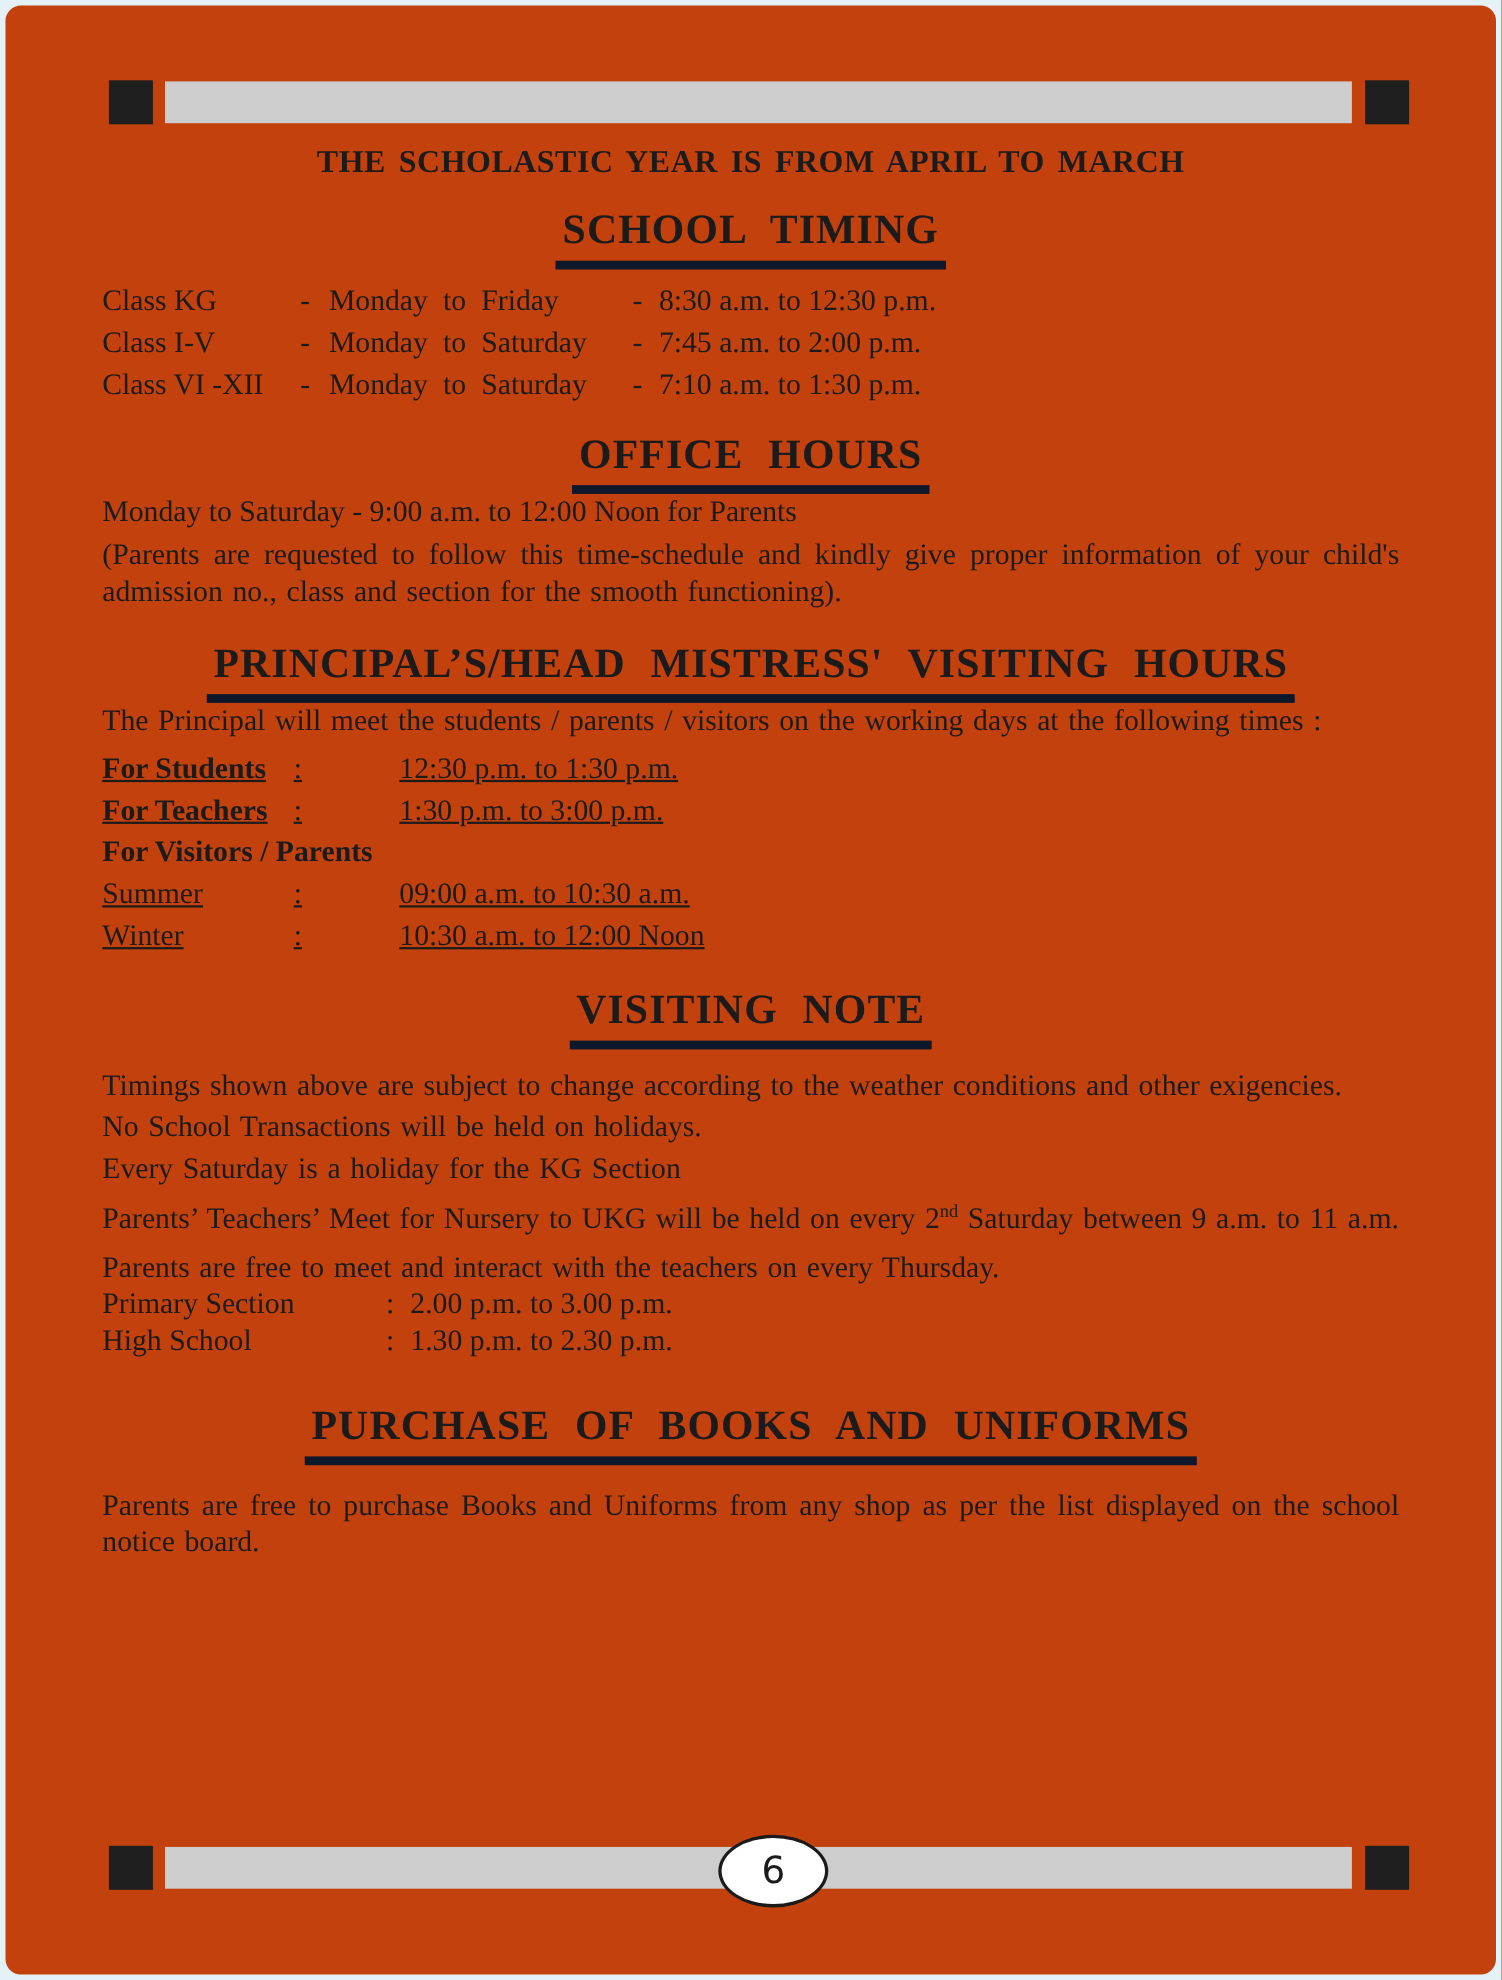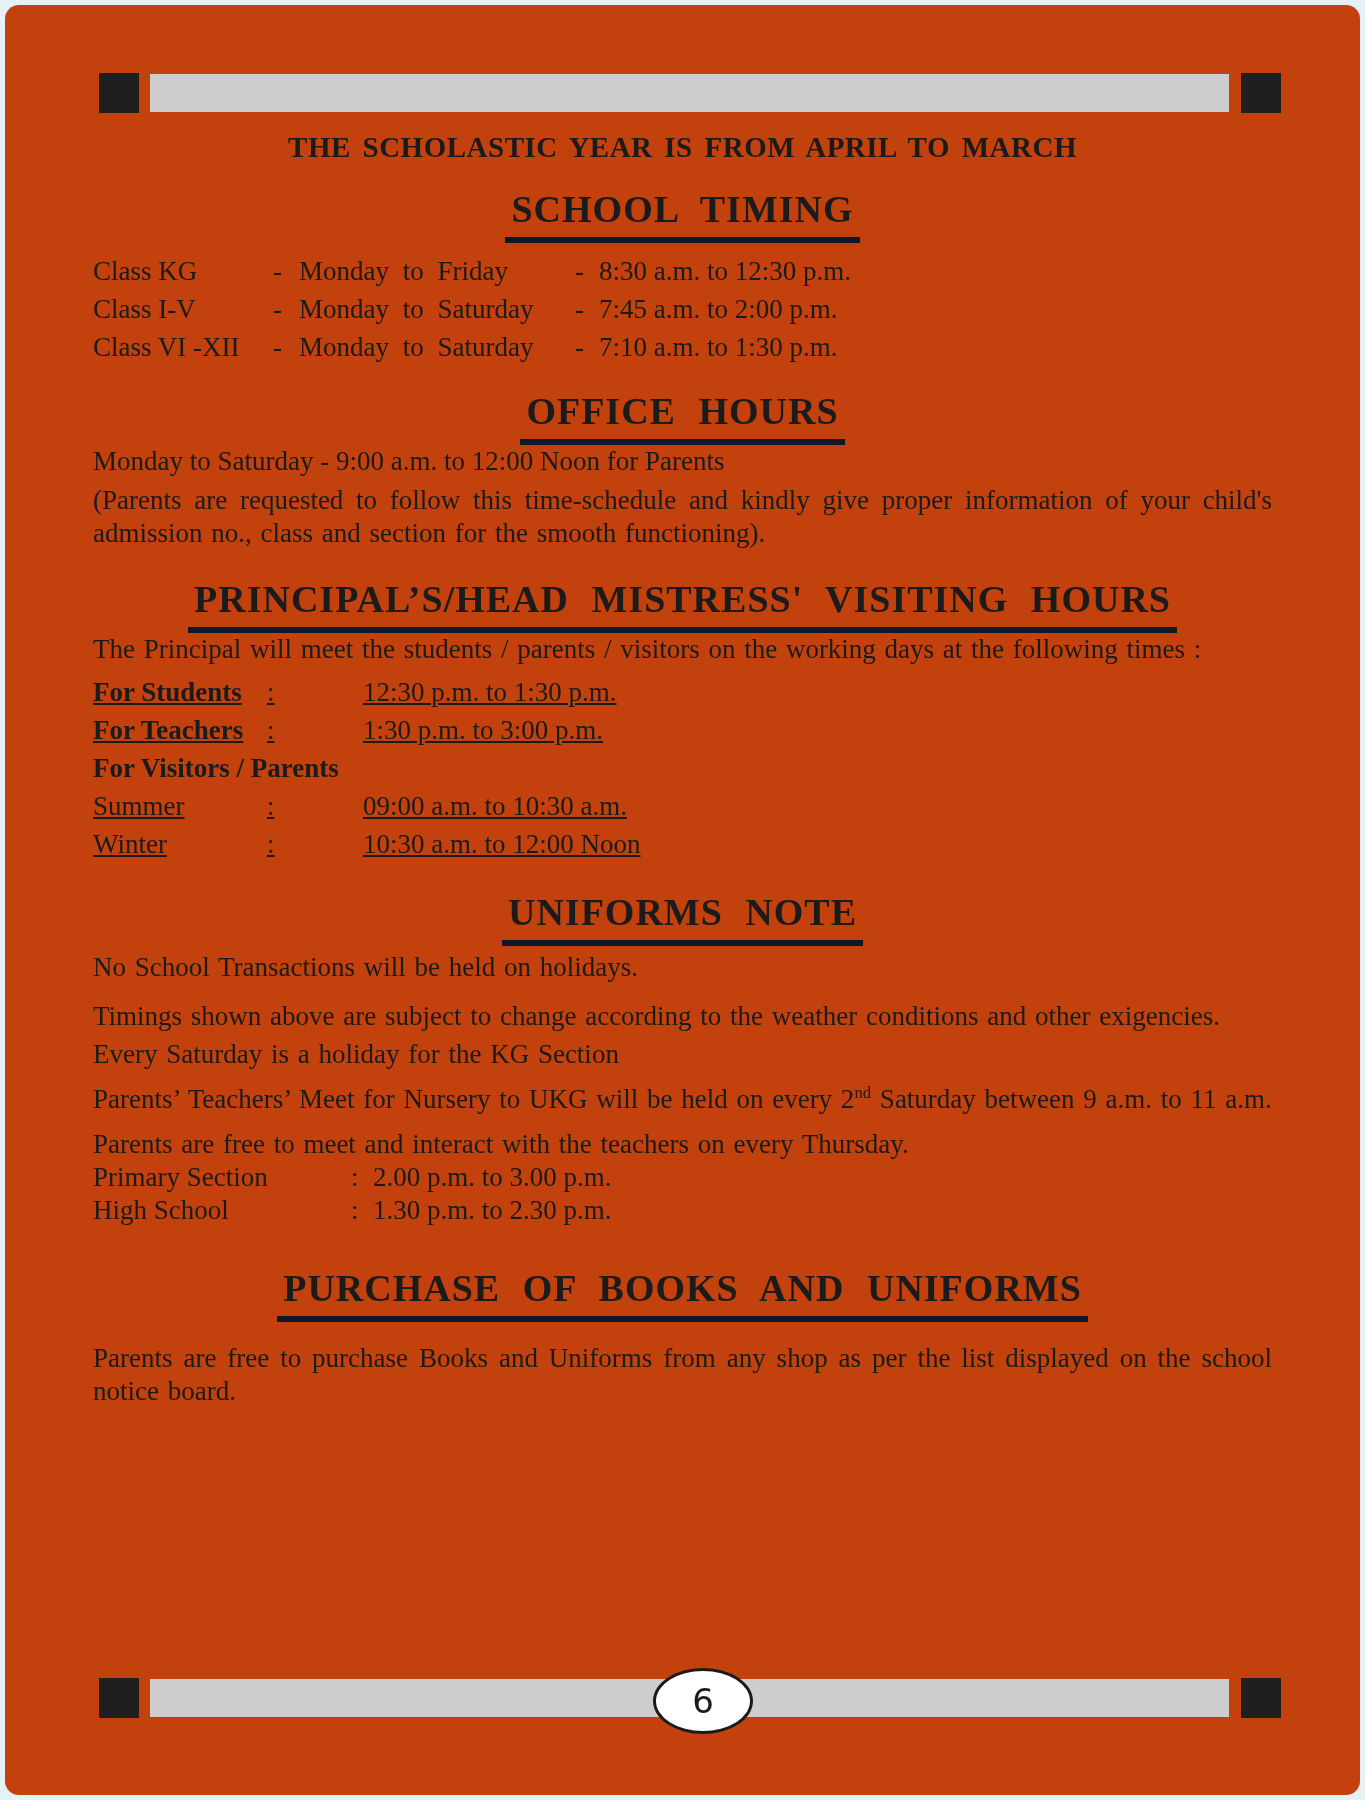--- a/index.html
+++ b/index.html
@@ -43,21 +43,21 @@
     text-align:center; font-weight:bold; font-size:29px;
     letter-spacing:0.5px; word-spacing:4px; margin-bottom:20px;
   }
   h2{
     text-align:center; font-size:38px; line-height:42px;
     letter-spacing:1px; word-spacing:12px; margin:0;
     font-weight:bold;
   }
   .rule{
     display:inline-block;
-    border-bottom:6px solid #0f172a;
+    border-bottom:8px solid #0f172a;
     padding:0 6px 7px 6px;
   }
   section{ margin:0; }
   .sec-school-timing{ margin-top:24px; }
   .t-rows{ margin-top:12px; }
   .t-row{ display:flex; margin-bottom:5px; }
   .t-class{ width:180px; }
   .t-dash{ width:26px; }
   .t-days{ width:276px; word-spacing:7px; }
   .t-dash2{ width:24px; }
@@ -153,23 +153,23 @@
         </div>
         <div class="vh-row">
           <span class="vh-label">Winter</span>
           <span class="vh-colon">:</span>
           <span class="vh-time">10:30 a.m. to 12:00 Noon</span>
         </div>
       </div>
     </section>
 
     <section class="sec-important">
-      <h2><span class="rule">UNIFORMS NOTE</span></h2>
+      <h2><span class="rule">VISITING NOTE</span></h2>
+      <div class="para first">Timings shown above are subject to change according to the weather conditions and other exigencies.</div>
       <div class="para tight">No School Transactions will be held on holidays.</div>
-      <div class="para first">Timings shown above are subject to change according to the weather conditions and other exigencies.</div>
       <div class="para tight">Every Saturday is a holiday for the KG Section</div>
       <div class="para gap"><span>Parents’ Teachers’ Meet for Nursery to  UKG will be held on every 2</span><sup>nd</sup><span> Saturday between 9 a.m. to 11 a.m.</span></div>
       <div class="para gap">Parents are free to meet and interact with the teachers on every  Thursday.</div>
       <div class="is-row">
         <span class="is-label">Primary Section</span>
         <span class="is-colon">:</span>
         <span class="is-time">2.00 p.m. to 3.00 p.m.</span>
       </div>
       <div class="is-row">
         <span class="is-label">High School</span>

